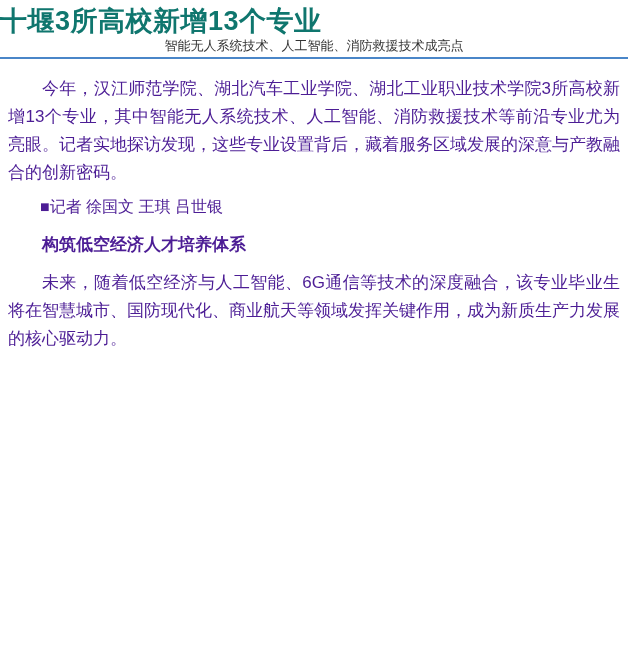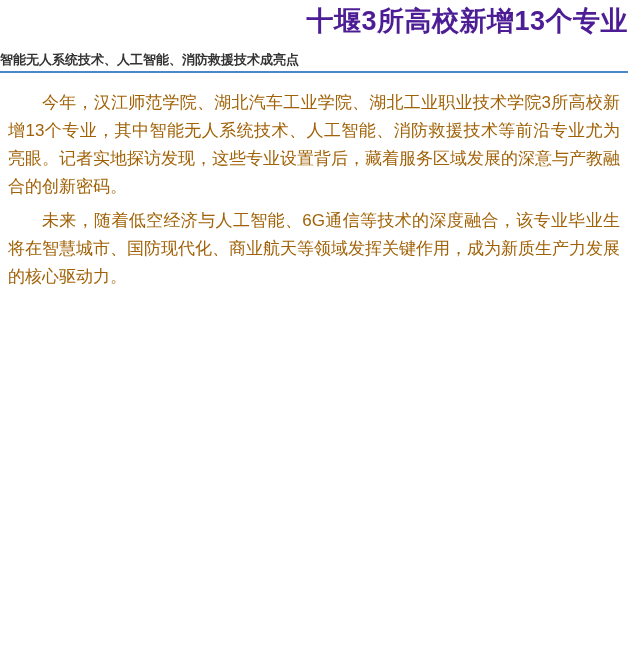--- a/index.html
+++ b/index.html
@@ -14,45 +14,46 @@
     font-family: "Liberation Sans", "DejaVu Sans", sans-serif;
   }
   .page {
     width: 628px;
   }
   .title {
     margin: 6px 0 2px 0;
     font-size: 27px;
     line-height: 30px;
     font-weight: bold;
-    text-align: right;
-    color: #4c1d95;
+    text-align: left;
+    color: #0f766e;
     letter-spacing: 0.5px;
   }
   .subtitle {
-    margin: 16px 0 4px 0;
+    margin: 2px 0 4px 0;
     font-size: 13px;
     line-height: 15px;
-    font-weight: bold;
+    font-weight: normal;
+    text-align: center;
     color: #333333;
   }
   .divider {
     border: none;
     border-top: 2px solid #4A86C8;
     margin: 0 0 16px 0;
     height: 0;
   }
   .article {
     padding: 0 8px;
   }
   .article p {
     margin: 6px 0;
     font-size: 17px;
     line-height: 28px;
-    color: #a16207;
+    color: #4c1d95;
     text-indent: 2em;
     text-align: justify;
   }
   .article p.byline {
     font-size: 16px;
     text-align: left;
   }
   .article p.section-heading {
     font-weight: bold;
     margin: 10px 0;
@@ -61,15 +62,17 @@
 </style>
 </head>
 <body>
 
 <div class="page">
   <h1 class="title">十堰3所高校新增13个专业</h1>
   <div class="subtitle">智能无人系统技术、人工智能、消防救援技术成亮点</div>
   <hr class="divider">
   <div class="article">
     <p>今年，汉江师范学院、湖北汽车工业学院、湖北工业职业技术学院3所高校新增13个专业，其中智能无人系统技术、人工智能、消防救援技术等前沿专业尤为亮眼。记者实地探访发现，这些专业设置背后，藏着服务区域发展的深意与产教融合的创新密码。</p>
+    <p class="byline">■记者 徐国文 王琪 吕世银</p>
+    <p class="section-heading">构筑低空经济人才培养体系</p>
     <p>未来，随着低空经济与人工智能、6G通信等技术的深度融合，该专业毕业生将在智慧城市、国防现代化、商业航天等领域发挥关键作用，成为新质生产力发展的核心驱动力。</p>
   </div>
 </div>
 
 </body></html>

